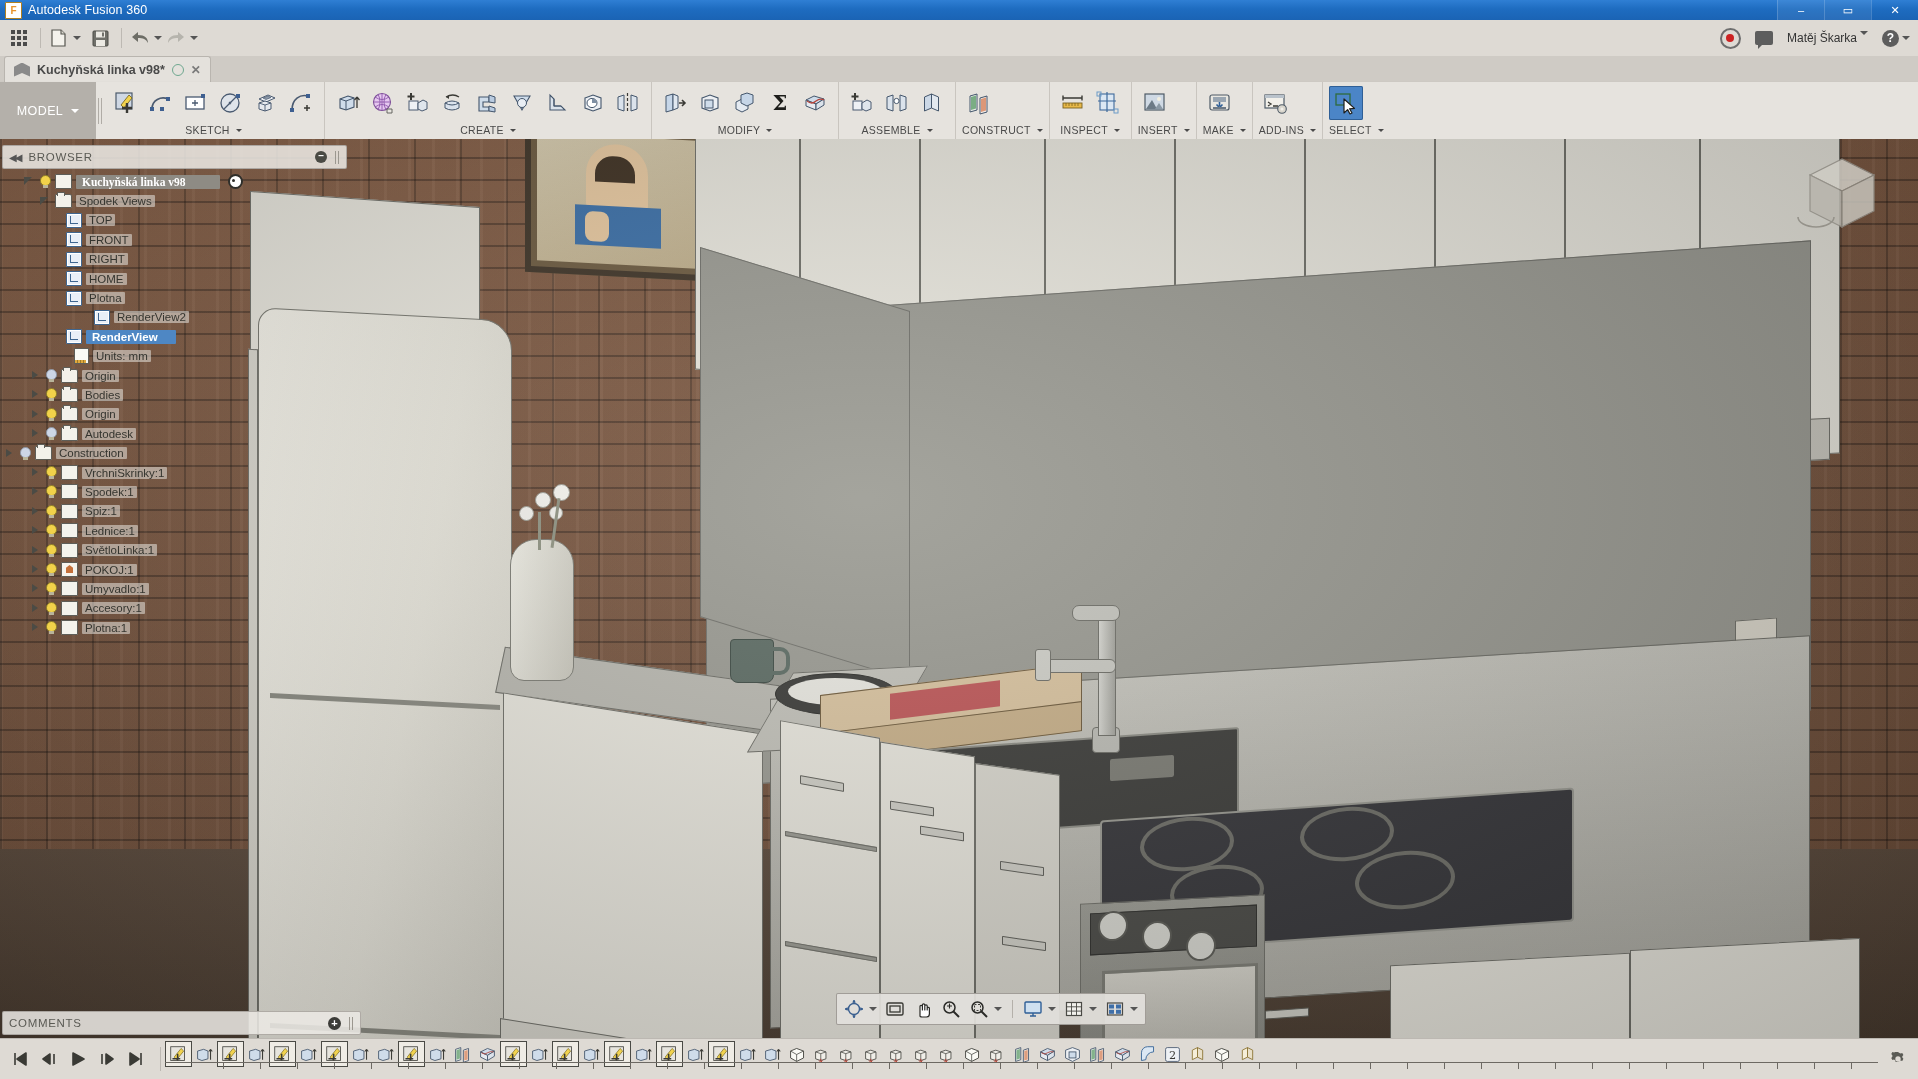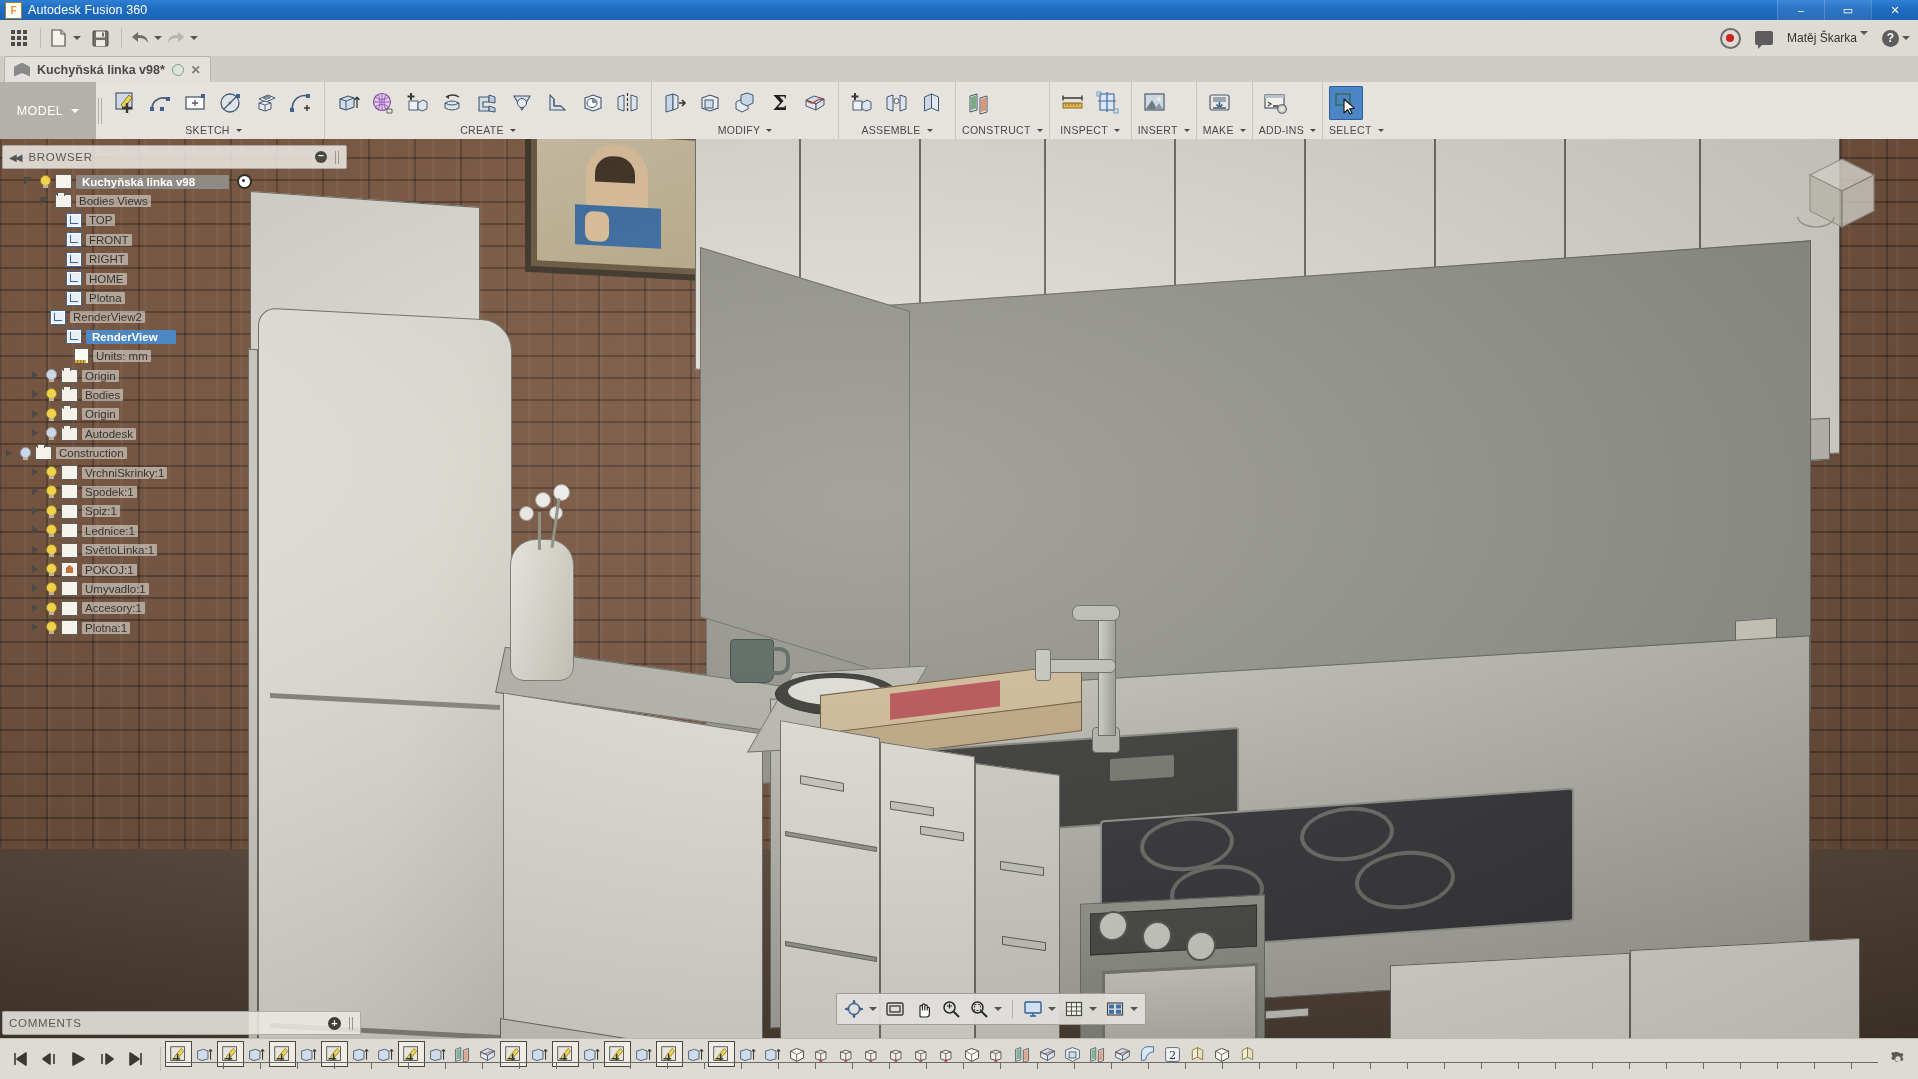--- a/index.html
+++ b/index.html
@@ -790,34 +790,34 @@
     <div class="browser">
       <div class="brheader">
         <span class="dblarrow">◀◀</span>
         <span class="ttl">BROWSER</span>
         <span class="minus">–</span>
         <span class="grab"></span>
       </div>
 
       <div class="brtree">
 
-        <div class="trow root" style="padding-left:22px;">
+        <div class="trow root" style="padding-left:22px;font-family:Liberation Serif, serif;">
           <span class="tri open"></span>
           <span class="bulb">
               <i></i>
             </span>
           <span class="comp"></span>
           <span class="lbltxt">Kuchyňská linka v98</span>
           <span class="marker" style="margin-left:4px;"></span>
         </div>
 
         <div class="trow" style="padding-left:38px;">
           <span class="tri open"></span>
           <span class="fldr"></span>
-          <span class="lbltxt">Bodies Views</span>
+          <span class="lbltxt">Spodek Views</span>
         </div>
 
         <div id="tree-items">
             <div class="trow" style="padding-left: 64px;">
               <span class="vicon"></span>
               <span class="lbltxt">TOP</span>
             </div>
             <div class="trow" style="padding-left: 64px;">
               <span class="vicon"></span>
               <span class="lbltxt">FRONT</span>
@@ -827,21 +827,21 @@
               <span class="lbltxt">RIGHT</span>
             </div>
             <div class="trow" style="padding-left: 64px;">
               <span class="vicon"></span>
               <span class="lbltxt">HOME</span>
             </div>
             <div class="trow" style="padding-left: 64px;">
               <span class="vicon"></span>
               <span class="lbltxt">Plotna</span>
             </div>
-            <div class="trow" style="padding-left: 48px;">
+            <div class="trow" style="padding-left: 92px;">
               <span class="vicon"></span>
               <span class="lbltxt">RenderView2</span>
             </div>
             <div class="trow sel" style="padding-left: 64px;">
               <span class="vicon"></span>
               <span class="lbltxt">RenderView</span>
             </div>
             <div class="trow" style="padding-left: 72px;">
               <span class="docic"></span>
               <span class="lbltxt">Units: mm</span>

